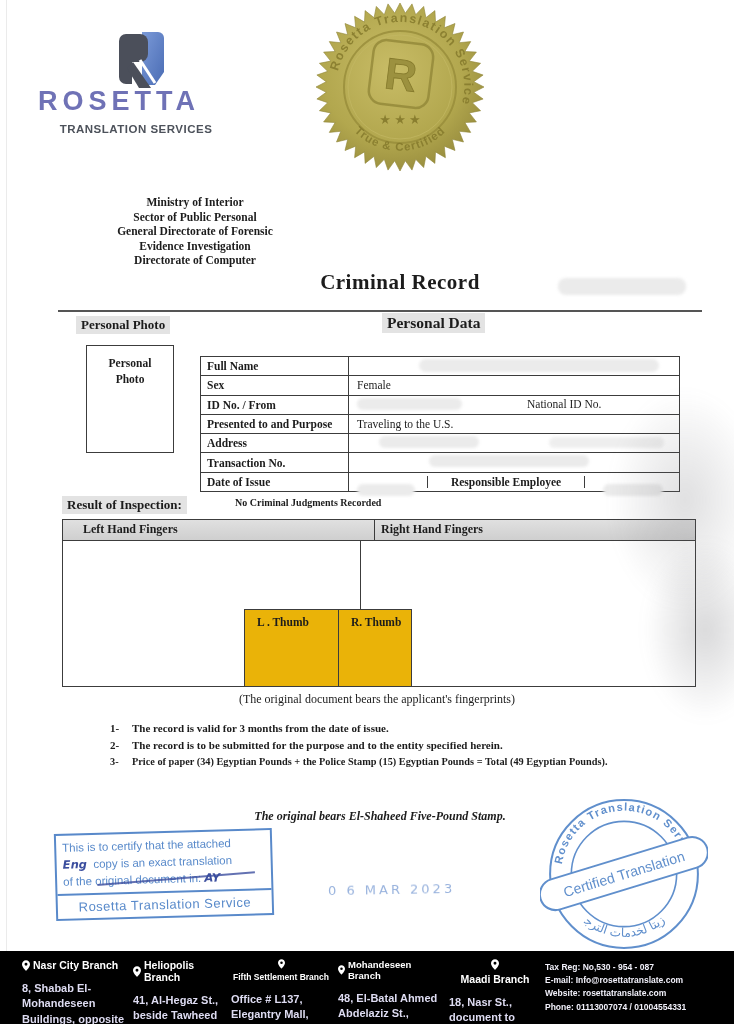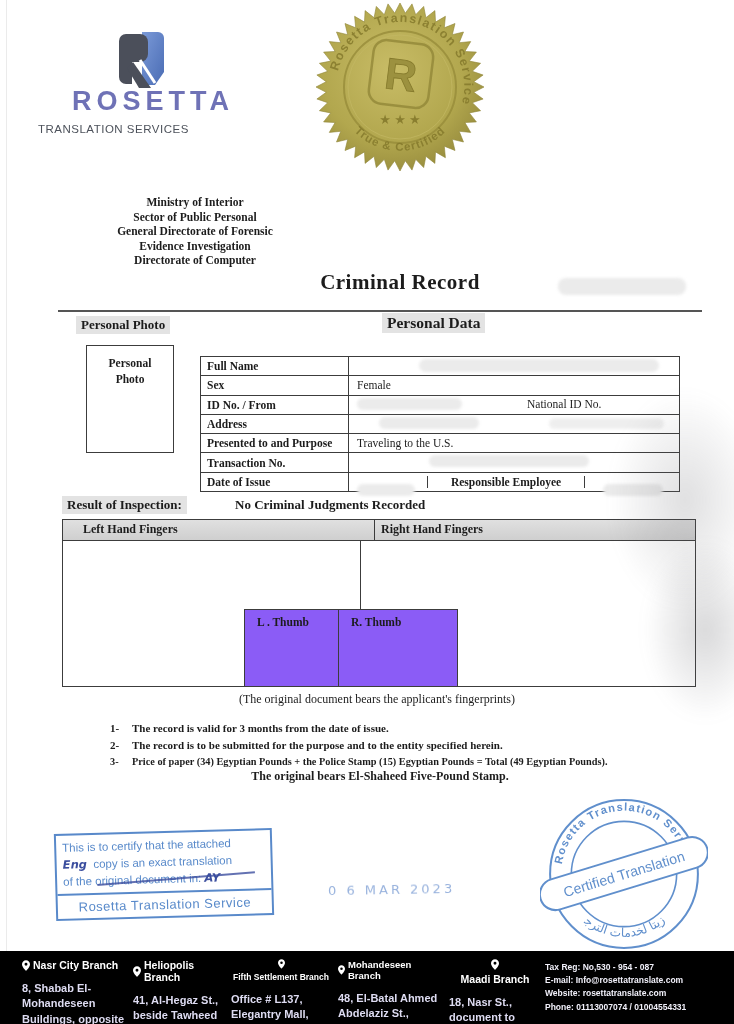--- a/index.html
+++ b/index.html
@@ -3,25 +3,25 @@
 <meta charset="utf-8">
 <style>
   html,body{margin:0;padding:0;background:#ffffff;}
   .page{position:relative;width:734px;height:1024px;background:#fff;overflow:hidden;
         font-family:"Liberation Serif",serif;color:#1c1c1c;}
   .page::before{content:"";position:absolute;left:6px;top:0;width:1px;height:100%;
         background:rgba(0,0,0,.08);}
   .abs{position:absolute;}
 
   
-  .logo-word{left:38px;top:86px;width:196px;text-align:right;
+  .logo-word{left:38px;top:86px;width:196px;text-align:left;
      font-family:"Liberation Sans",sans-serif;font-size:27px;font-weight:600;
      letter-spacing:5px;color:#6f72b6;}
-  .logo-tag{left:38px;top:123px;width:196px;text-align:left;
-     font-family:"Liberation Sans",sans-serif;font-size:11.5px;font-weight:normal;
+  .logo-tag{left:38px;top:123px;width:196px;text-align:center;
+     font-family:"Liberation Sans",sans-serif;font-size:11.5px;font-weight:bold;
      letter-spacing:.5px;color:#4d525b;}
 
   
   .seal{left:315px;top:2px;}
 
   
   .letterhead{left:85px;top:195px;width:220px;text-align:center;
      font-weight:bold;font-size:11.5px;line-height:14.5px;}
   .doc-title{left:100px;top:270px;width:600px;text-align:center;
      font-size:21px;font-weight:bold;letter-spacing:.5px;}
@@ -43,45 +43,45 @@
   .dt-row:first-child{border-top:none;}
   .dt-label{width:148px;border-right:1px solid #3c3c3c;font-weight:bold;
      padding-left:6px;display:flex;align-items:center;box-sizing:border-box;}
   .dt-value{flex:1;position:relative;padding-left:8px;display:flex;align-items:center;}
   .emp-cell{width:156px;border-left:1px solid #3c3c3c;border-right:1px solid #3c3c3c;
      font-weight:bold;display:flex;align-items:center;justify-content:center;}
   .idnote{position:absolute;left:178px;top:2px;}
 
   
   .insp-label{left:62px;top:496px;font-size:13px;}
-  .insp-result{left:235px;top:497px;font-size:13px;font-weight:bold;}
+  .insp-result{left:235px;top:497px;font-size:10px;font-weight:bold;}
 
   
   .ftable{left:62px;top:519px;width:634px;height:168px;border:1.5px solid #3c3c3c;
      box-sizing:border-box;}
   .f-head{display:flex;height:20px;background:linear-gradient(#e0e0e0,#cfcfcf);
      border-bottom:1px solid #3c3c3c;font-weight:bold;font-size:12px;}
   .f-head div{padding:2px 6px;box-sizing:border-box;}
   .f-h-left{width:298px;border-right:1px solid #3c3c3c;margin-left:14px;}
   .f-body{position:relative;height:145px;}
   .f-divider{position:absolute;left:297px;top:0;width:1px;height:100%;background:#3c3c3c;}
-  .thumb-box{position:absolute;left:181px;top:68px;width:214px;height:78px;
-     border:1.5px solid #3c3c3c;background:#8b5cf6;display:flex;box-sizing:border-box;}
+  .thumb-box{position:absolute;left:181px;top:68px;width:168px;height:78px;
+     border:1.5px solid #3c3c3c;background:#eab308;display:flex;box-sizing:border-box;}
   .thumb-cell{padding:6px 0 0 12px;font-weight:bold;font-size:11.5px;box-sizing:border-box;}
   .thumb-left{width:94px;border-right:1.5px solid #3c3c3c;}
   .f-caption{left:60px;top:692px;width:634px;text-align:center;font-size:12px;}
 
   
   .notes{left:110px;top:722px;width:560px;font-weight:bold;font-size:11px;}
   .note-row{display:flex;margin-bottom:5px;}
   .note-num{width:22px;}
   .note-3{font-size:10.3px;margin-top:3px;}
 
-  .stamp-note{left:100px;top:769px;width:560px;text-align:center;
-     font-weight:bold;font-size:12px;}
+  .stamp-note{left:100px;top:809px;width:560px;text-align:center;
+     font-style:italic;font-weight:bold;font-size:12px;}
 
   
   .cert-stamp{left:55px;top:831px;width:214px;border:2px solid #4b80c6;color:#4b80c6;
      font-family:"Liberation Sans",sans-serif;font-size:11.5px;line-height:17px;
      transform:rotate(-1.6deg);opacity:.92;}
   .cert-body{padding:4px 6px 3px 6px;position:relative;}
   .hand{color:#2b3f96;font-style:italic;font-weight:bold;font-family:"DejaVu Sans",sans-serif;}
   .hand-line{position:absolute;left:40px;top:45px;width:158px;height:1.5px;
      background:#2b3f96;transform:rotate(-3deg);opacity:.8;}
   .cert-foot{border-top:2px solid #4b80c6;text-align:center;font-size:13px;
@@ -193,29 +193,29 @@
       <div class="dt-value">Female</div>
     </div>
     <div class="dt-row">
       <div class="dt-label">ID No. / From</div>
       <div class="dt-value">
         <span class="redact" style="left:8px;top:2px;width:105px;height:12px"></span>
         <span class="idnote">National ID No.</span>
       </div>
     </div>
     <div class="dt-row">
+      <div class="dt-label">Presented to and Purpose</div>
+      <div class="dt-value">Traveling to the U.S.</div>
+    </div>
+    <div class="dt-row">
       <div class="dt-label">Address</div>
       <div class="dt-value">
         <span class="redact" style="left:30px;top:2px;width:100px;height:12px"></span>
         <span class="redact" style="left:200px;top:3px;width:115px;height:11px;opacity:.8"></span>
       </div>
-    </div>
-    <div class="dt-row">
-      <div class="dt-label">Presented to and Purpose</div>
-      <div class="dt-value">Traveling to the U.S.</div>
     </div>
     <div class="dt-row">
       <div class="dt-label">Transaction No.</div>
       <div class="dt-value">
         <span class="redact" style="left:80px;top:2px;width:160px;height:12px"></span>
       </div>
     </div>
     <div class="dt-row">
       <div class="dt-label">Date of Issue</div>
       <div class="dt-value" style="padding-left:0">

